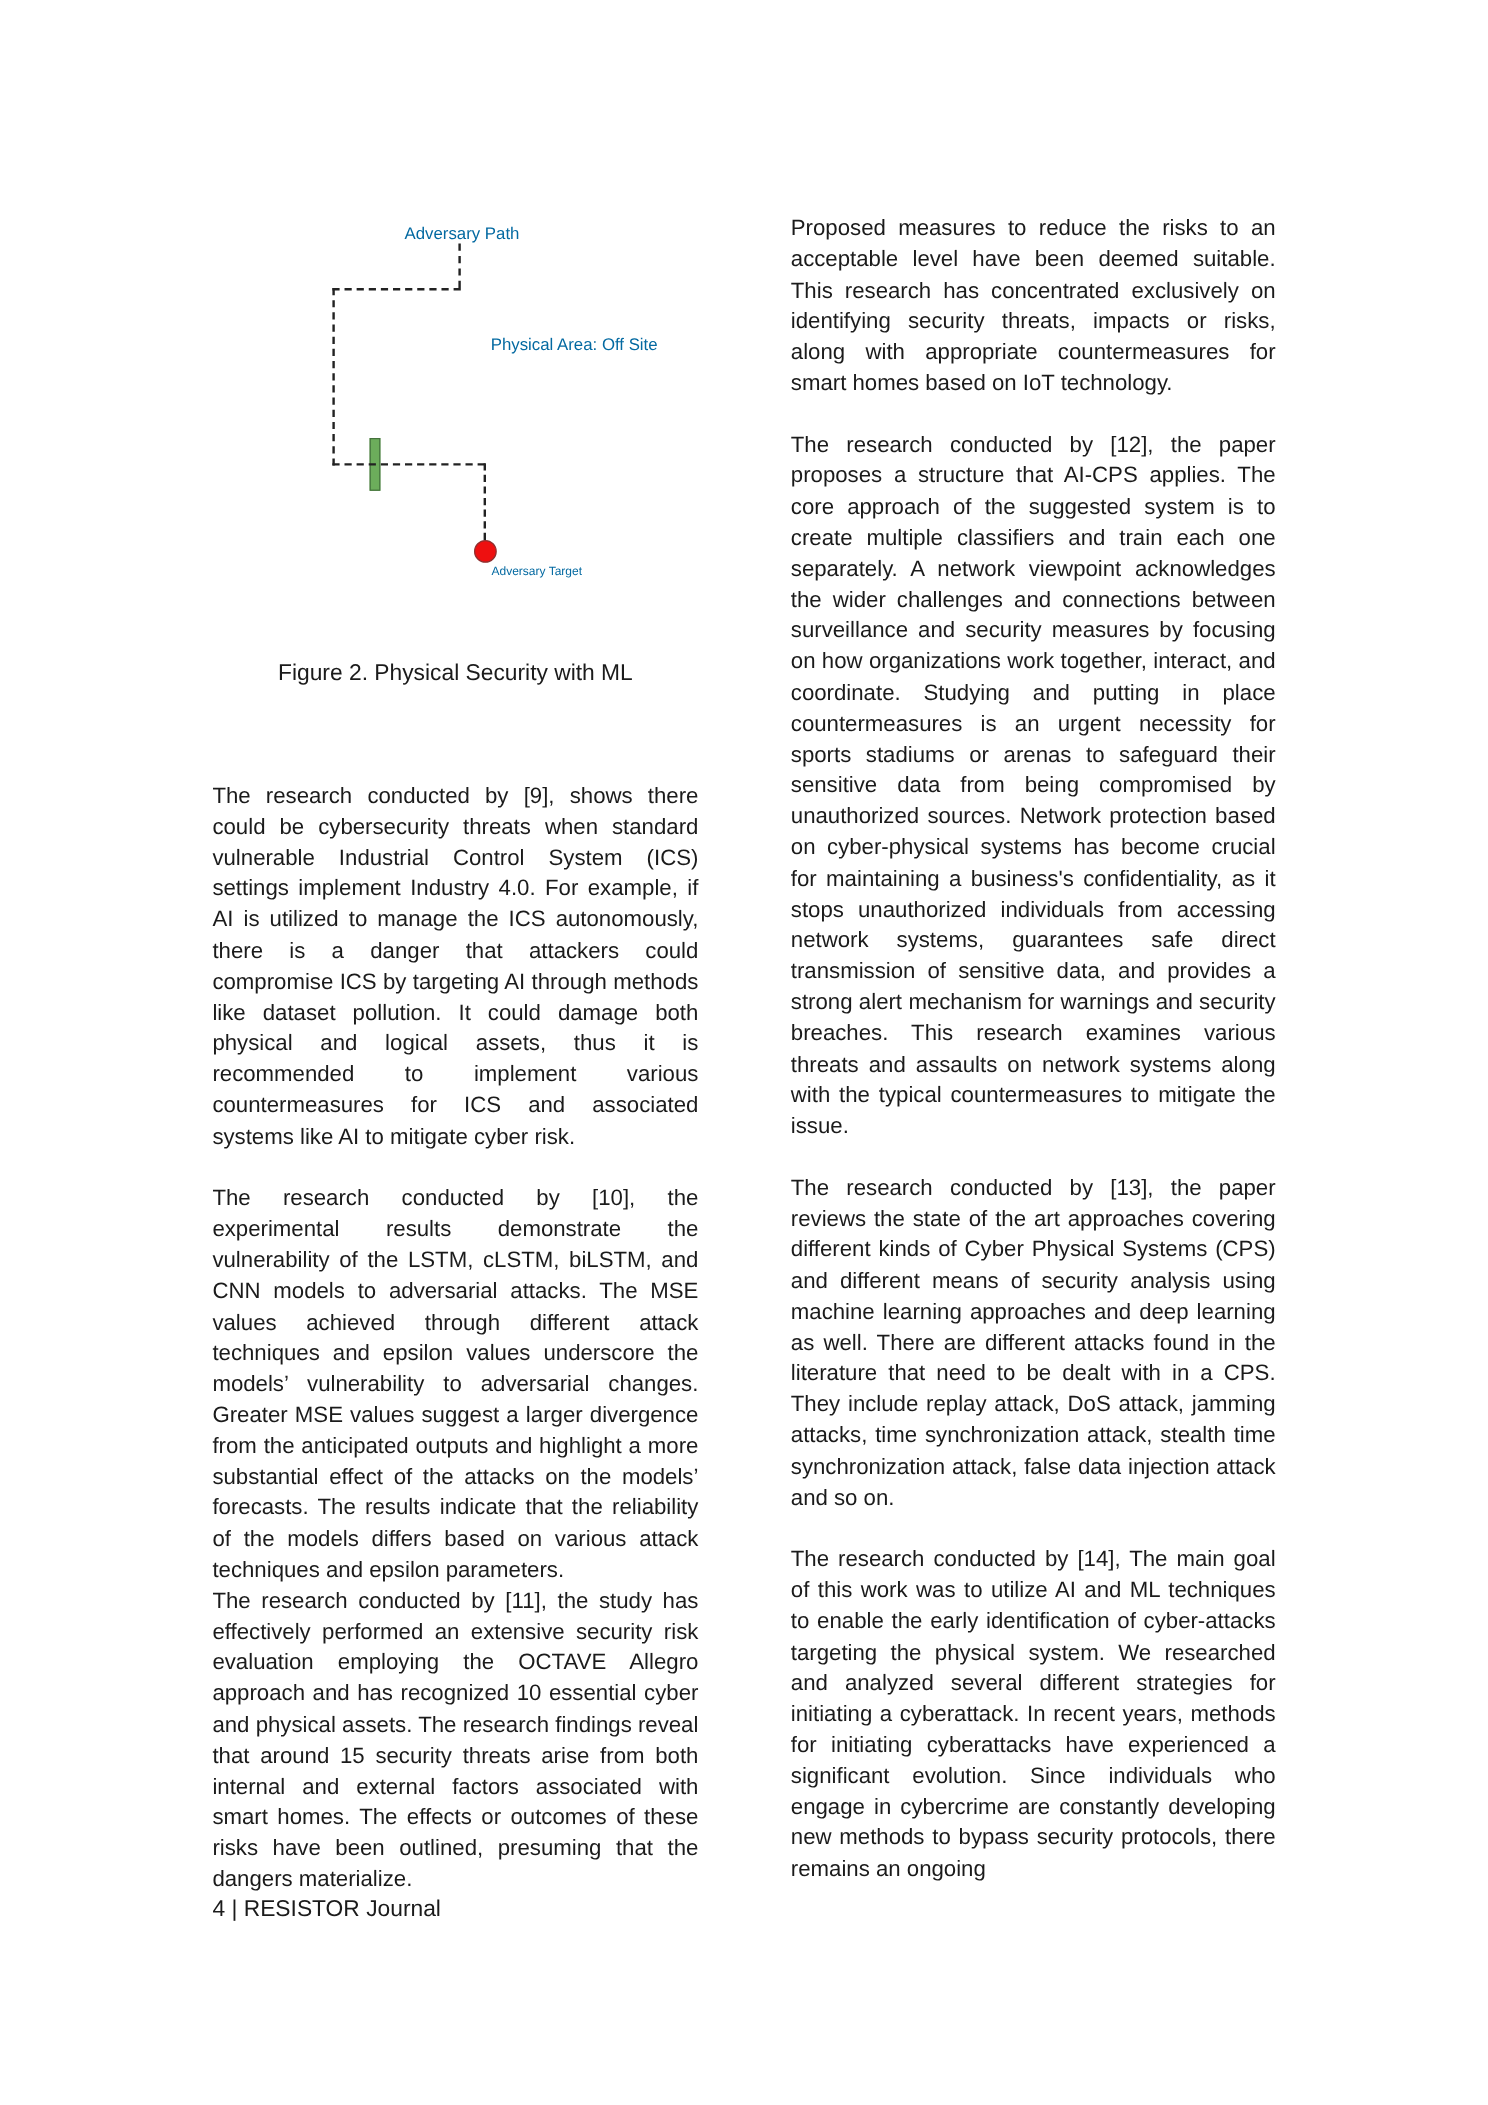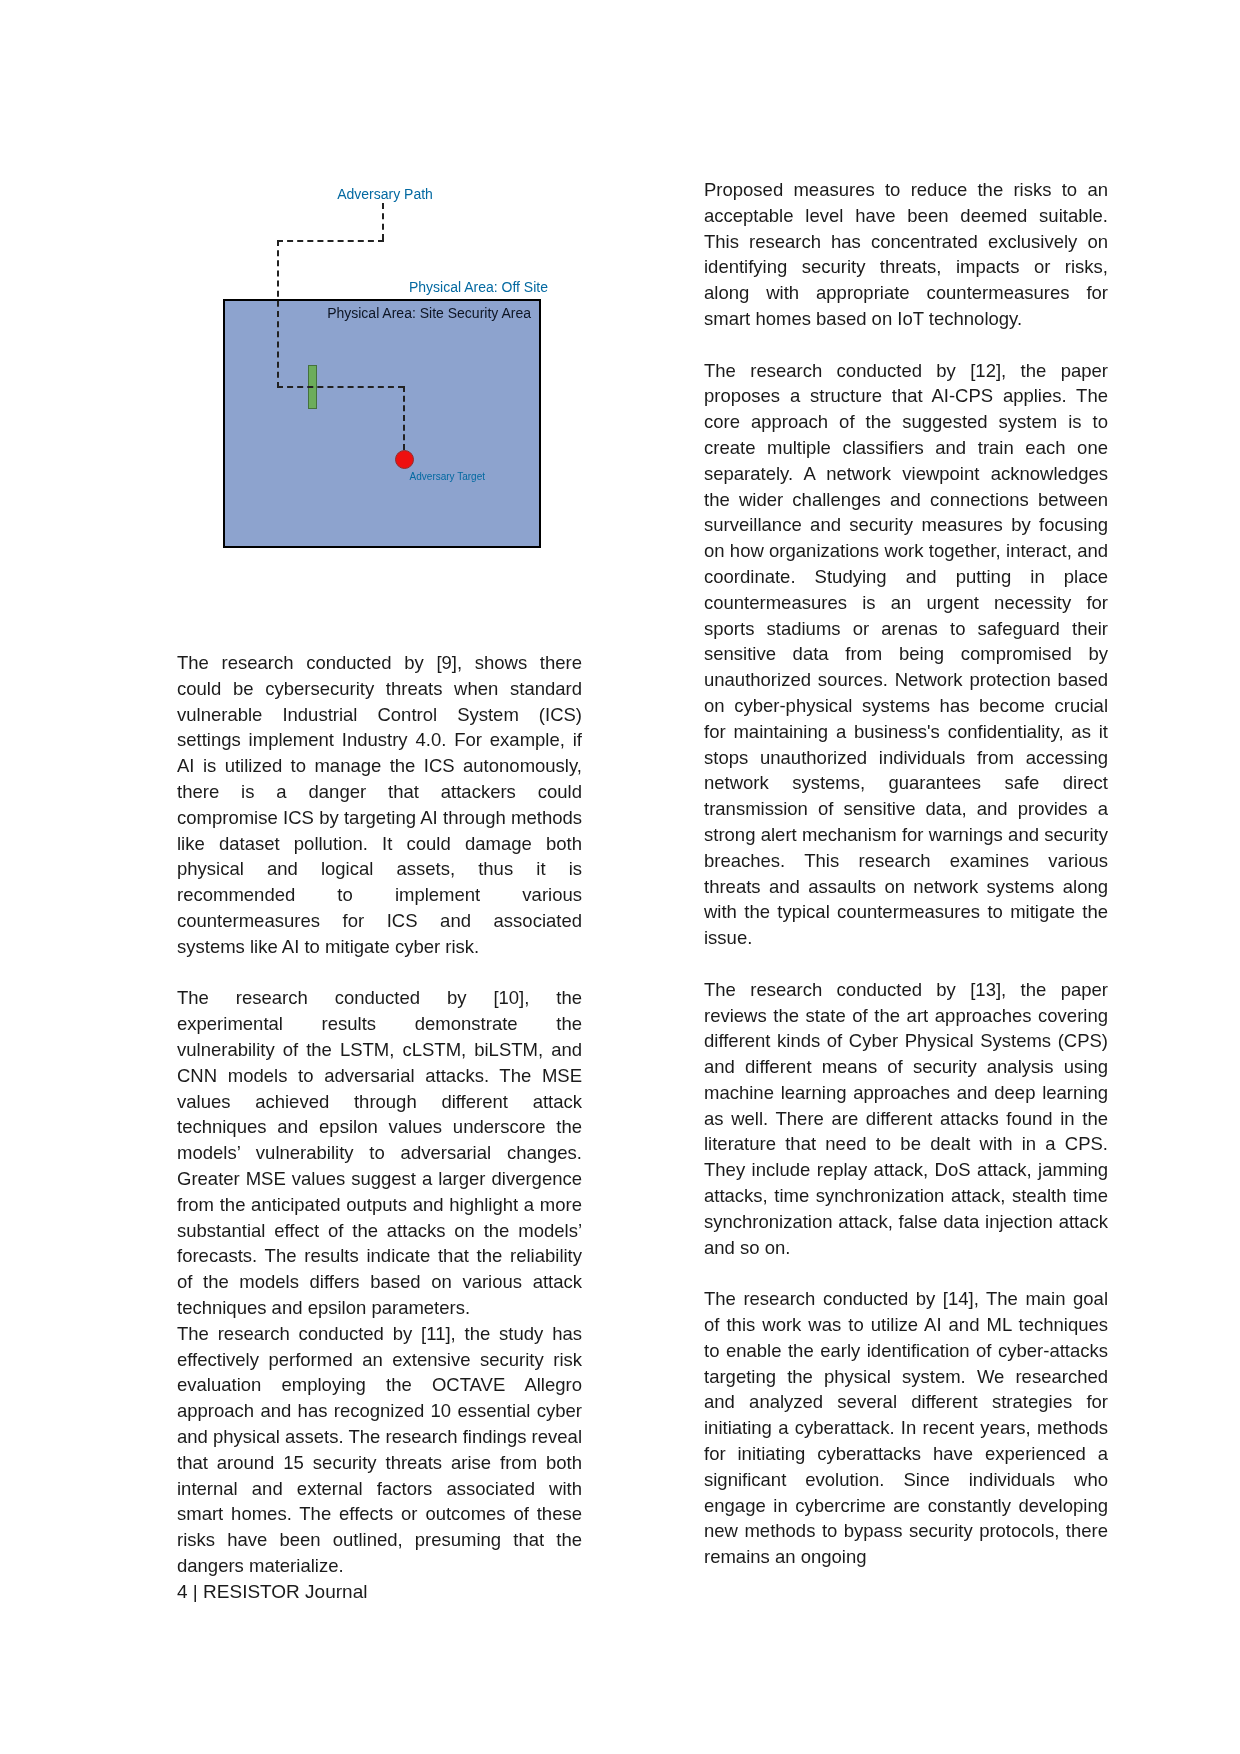--- a/index.html
+++ b/index.html
@@ -24,51 +24,49 @@
   .target-label{left:170px;top:291px;width:165px;text-align:right;font-size:10px;z-index:7;}
   .path-label{left:170px;top:6px;width:130px;text-align:center;}
   
   .caption{position:absolute;left:177px;top:549px;width:405px;text-align:center;font-size:19px;line-height:26.5px;}
   
   .col{position:absolute;width:405px;font-size:18.5px;line-height:25.8px;text-align:justify;}
   .col p{margin:0 0 25.8px 0;}
   .col p.tight{margin-bottom:0;}
   .col p:last-child{margin-bottom:0;}
   .left-col{left:177px;top:650px;}
-  .right-col{left:659px;top:177px;width:404px;margin-left:45px;}
+  .right-col{left:659px;top:177px;width:404px;}
   
   .footer{position:absolute;left:177px;top:1581px;font-size:19px;}
 </style>
 </head>
 <body>
 
 <div class="diagram">
 
   <div class="diag-label path-label">Adversary Path</div>
 
   <div class="dash-v" style="left:232px;top:23px;height:37px;"></div>
   <div class="dash-h" style="left:127px;top:60px;width:107px;"></div>
   <div class="dash-v" style="left:127px;top:60px;height:148px;"></div>
   <div class="dash-h" style="left:127px;top:206px;width:127px;"></div>
   <div class="dash-v" style="left:253px;top:206px;height:64px;"></div>
 
   <div class="diag-label offsite-label">Physical Area: Off Site</div>
 
-  <div class="box blue-box" style="background: rgb(141, 163, 206);">
-    <div class="inner-label">Physical Area: Site Security Area</div>
-  </div>
 
 
   <div class="green-bar" style="background: rgb(108, 173, 91);"></div>
   <div class="red-dot" style="background: rgb(238, 16, 16);"></div>
 
   <div class="diag-label target-label">Adversary Target</div>
 </div>
 
 <div class="caption">
+  <div>Figure 2. Physical Security with ML</div>
 </div>
 
 <div class="col left-col">
   <p>The research conducted by [9], shows there could be cybersecurity threats when standard vulnerable Industrial Control System (ICS) settings implement Industry 4.0. For example, if AI is utilized to manage the ICS autonomously, there is a danger that attackers could compromise ICS by targeting AI through methods like dataset pollution. It could damage both physical and logical assets, thus it is recommended to implement various countermeasures for ICS and associated systems like AI to mitigate cyber risk.</p>
   <p class="tight">The research conducted by [10], the experimental results demonstrate the vulnerability of the LSTM, cLSTM, biLSTM, and CNN models to adversarial attacks. The MSE values achieved through different attack techniques and epsilon values underscore the models’ vulnerability to adversarial changes. Greater MSE values suggest a larger divergence from the anticipated outputs and highlight a more substantial effect of the attacks on the models’ forecasts. The results indicate that the reliability of the models differs based on various attack techniques and epsilon parameters.</p>
   <p>The research conducted by [11], the study has effectively performed an extensive security risk evaluation employing the OCTAVE Allegro approach and has recognized 10 essential cyber and physical assets. The research findings reveal that around 15 security threats arise from both internal and external factors associated with smart homes. The effects or outcomes of these risks have been outlined, presuming that the dangers materialize.</p>
 </div>
 
 <div class="col right-col">
   <p>Proposed measures to reduce the risks to an acceptable level have been deemed suitable. This research has concentrated exclusively on identifying security threats, impacts or risks, along with appropriate countermeasures for smart homes based on IoT technology.</p>

